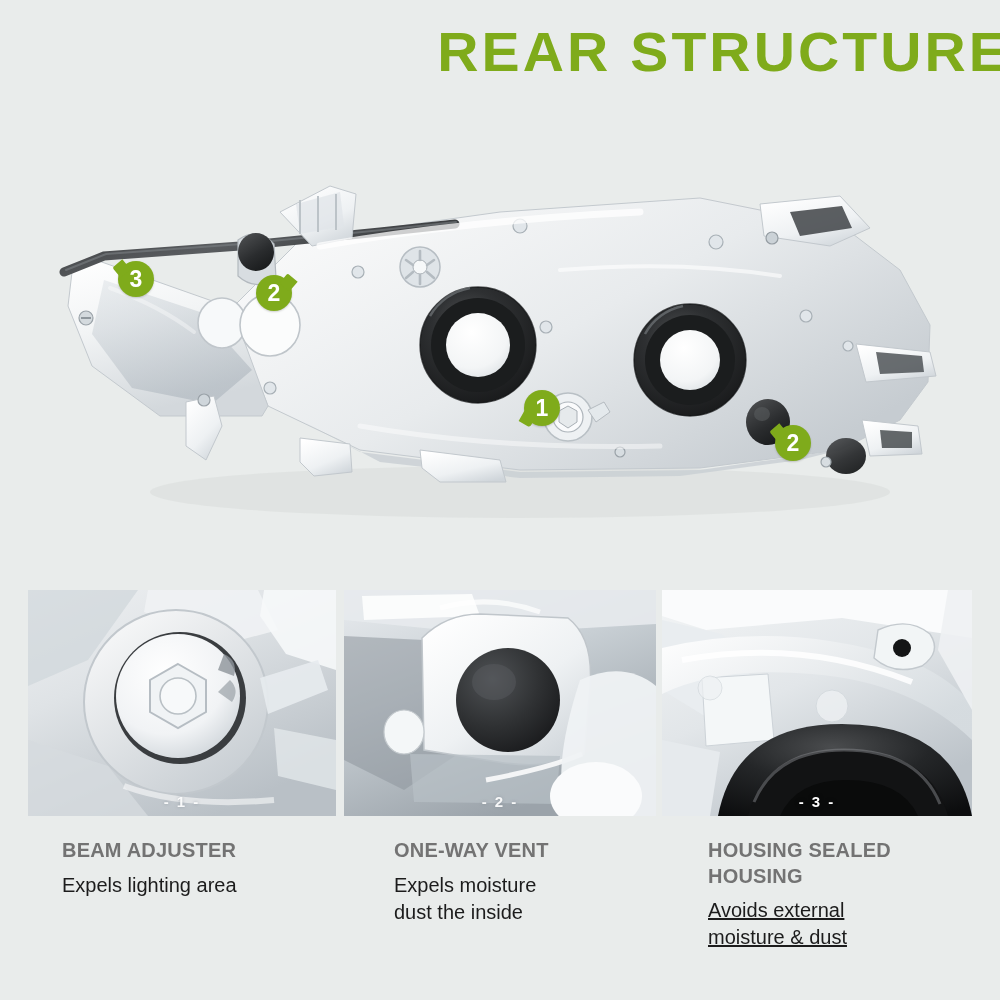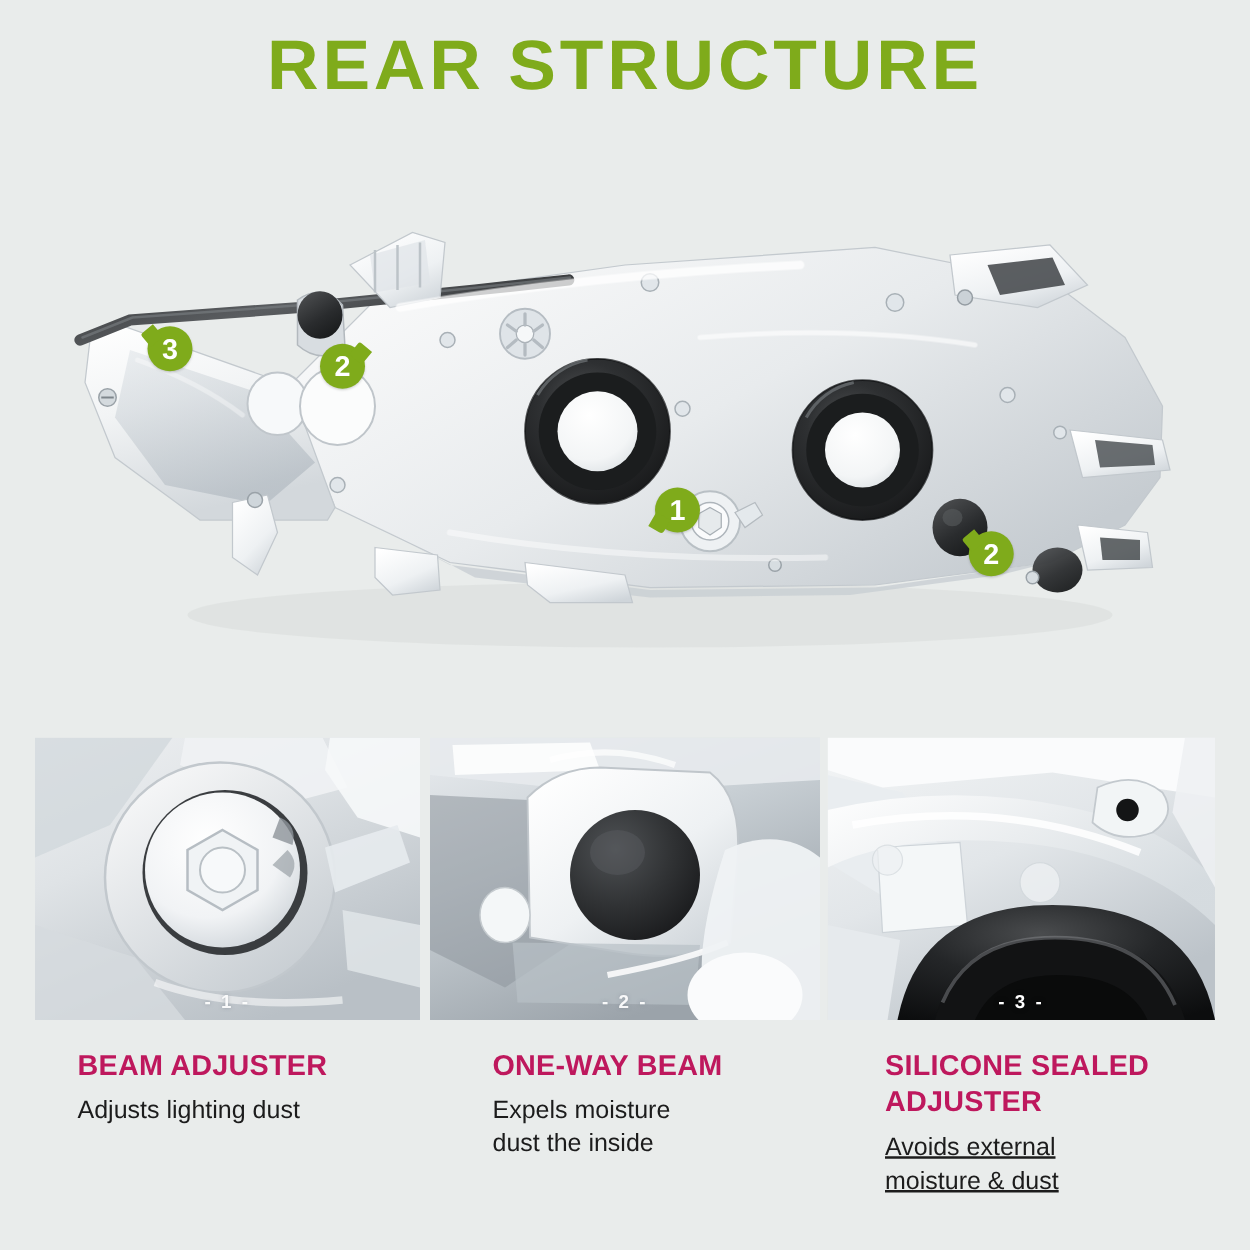--- a/index.html
+++ b/index.html
@@ -14,21 +14,21 @@
     overflow: hidden;
     position: relative;
   }
 
   
   #title-bar {
     position: absolute;
     top: 24px;
     left: 0;
     width: 1000px;
-    text-align: center;
+    text-align: right;
   }
   #page-title {
     font-size: 56px;
     font-weight: bold;
     color: #7fab1b;
     letter-spacing: 3px;
     line-height: 1;
     font-family: "Liberation Sans", sans-serif;
     transform: scaleX(1.02);
   }
@@ -106,22 +106,22 @@
     top: 838px;
     left: 0;
     width: 1000px;
     height: 160px;
   }
   .caption {
     position: absolute;
     top: 0;
   }
   .caption-title {
-    color: #be185d;
-    font-size: 23px;
+    color: #737373;
+    font-size: 20px;
     font-weight: bold;
     line-height: 1.28;
     margin: 0 0 8px 0;
     letter-spacing: 0.2px;
   }
   .caption-body {
     color: #1c1c1c;
     font-size: 20px;
     line-height: 1.35;
     margin: 0;
@@ -461,27 +461,27 @@
       <path d="M286,0 L310,0 L310,120 L276,60 Z" fill="#eef1f3" opacity="0.9"></path>
     </svg>
     <div class="panel-num dark-bg">- 3 -</div>
   </div>
 </div>
 
 <div id="captions">
 
   <div class="caption" style="left:62px; width:290px;">
     <p class="caption-title">BEAM ADJUSTER</p>
-    <p class="caption-body" style="white-space: pre-line;">Adjusts lighting dust</p>
+    <p class="caption-body" style="white-space: pre-line;">Expels lighting area</p>
   </div>
 
   <div class="caption" style="left:394px; width:280px;">
-    <p class="caption-title">ONE-WAY BEAM</p>
+    <p class="caption-title">ONE-WAY VENT</p>
     <p class="caption-body" style="white-space: pre-line;">Expels moisture
 dust the inside</p>
   </div>
 
   <div class="caption" style="left:708px; width:250px;">
-    <p class="caption-title">SILICONE SEALED ADJUSTER</p>
+    <p class="caption-title">HOUSING SEALED HOUSING</p>
     <p class="caption-body" style="white-space: pre-line; text-decoration: underline;">Avoids external
 moisture &amp; dust</p>
   </div>
 </div>
 
 </body></html>

